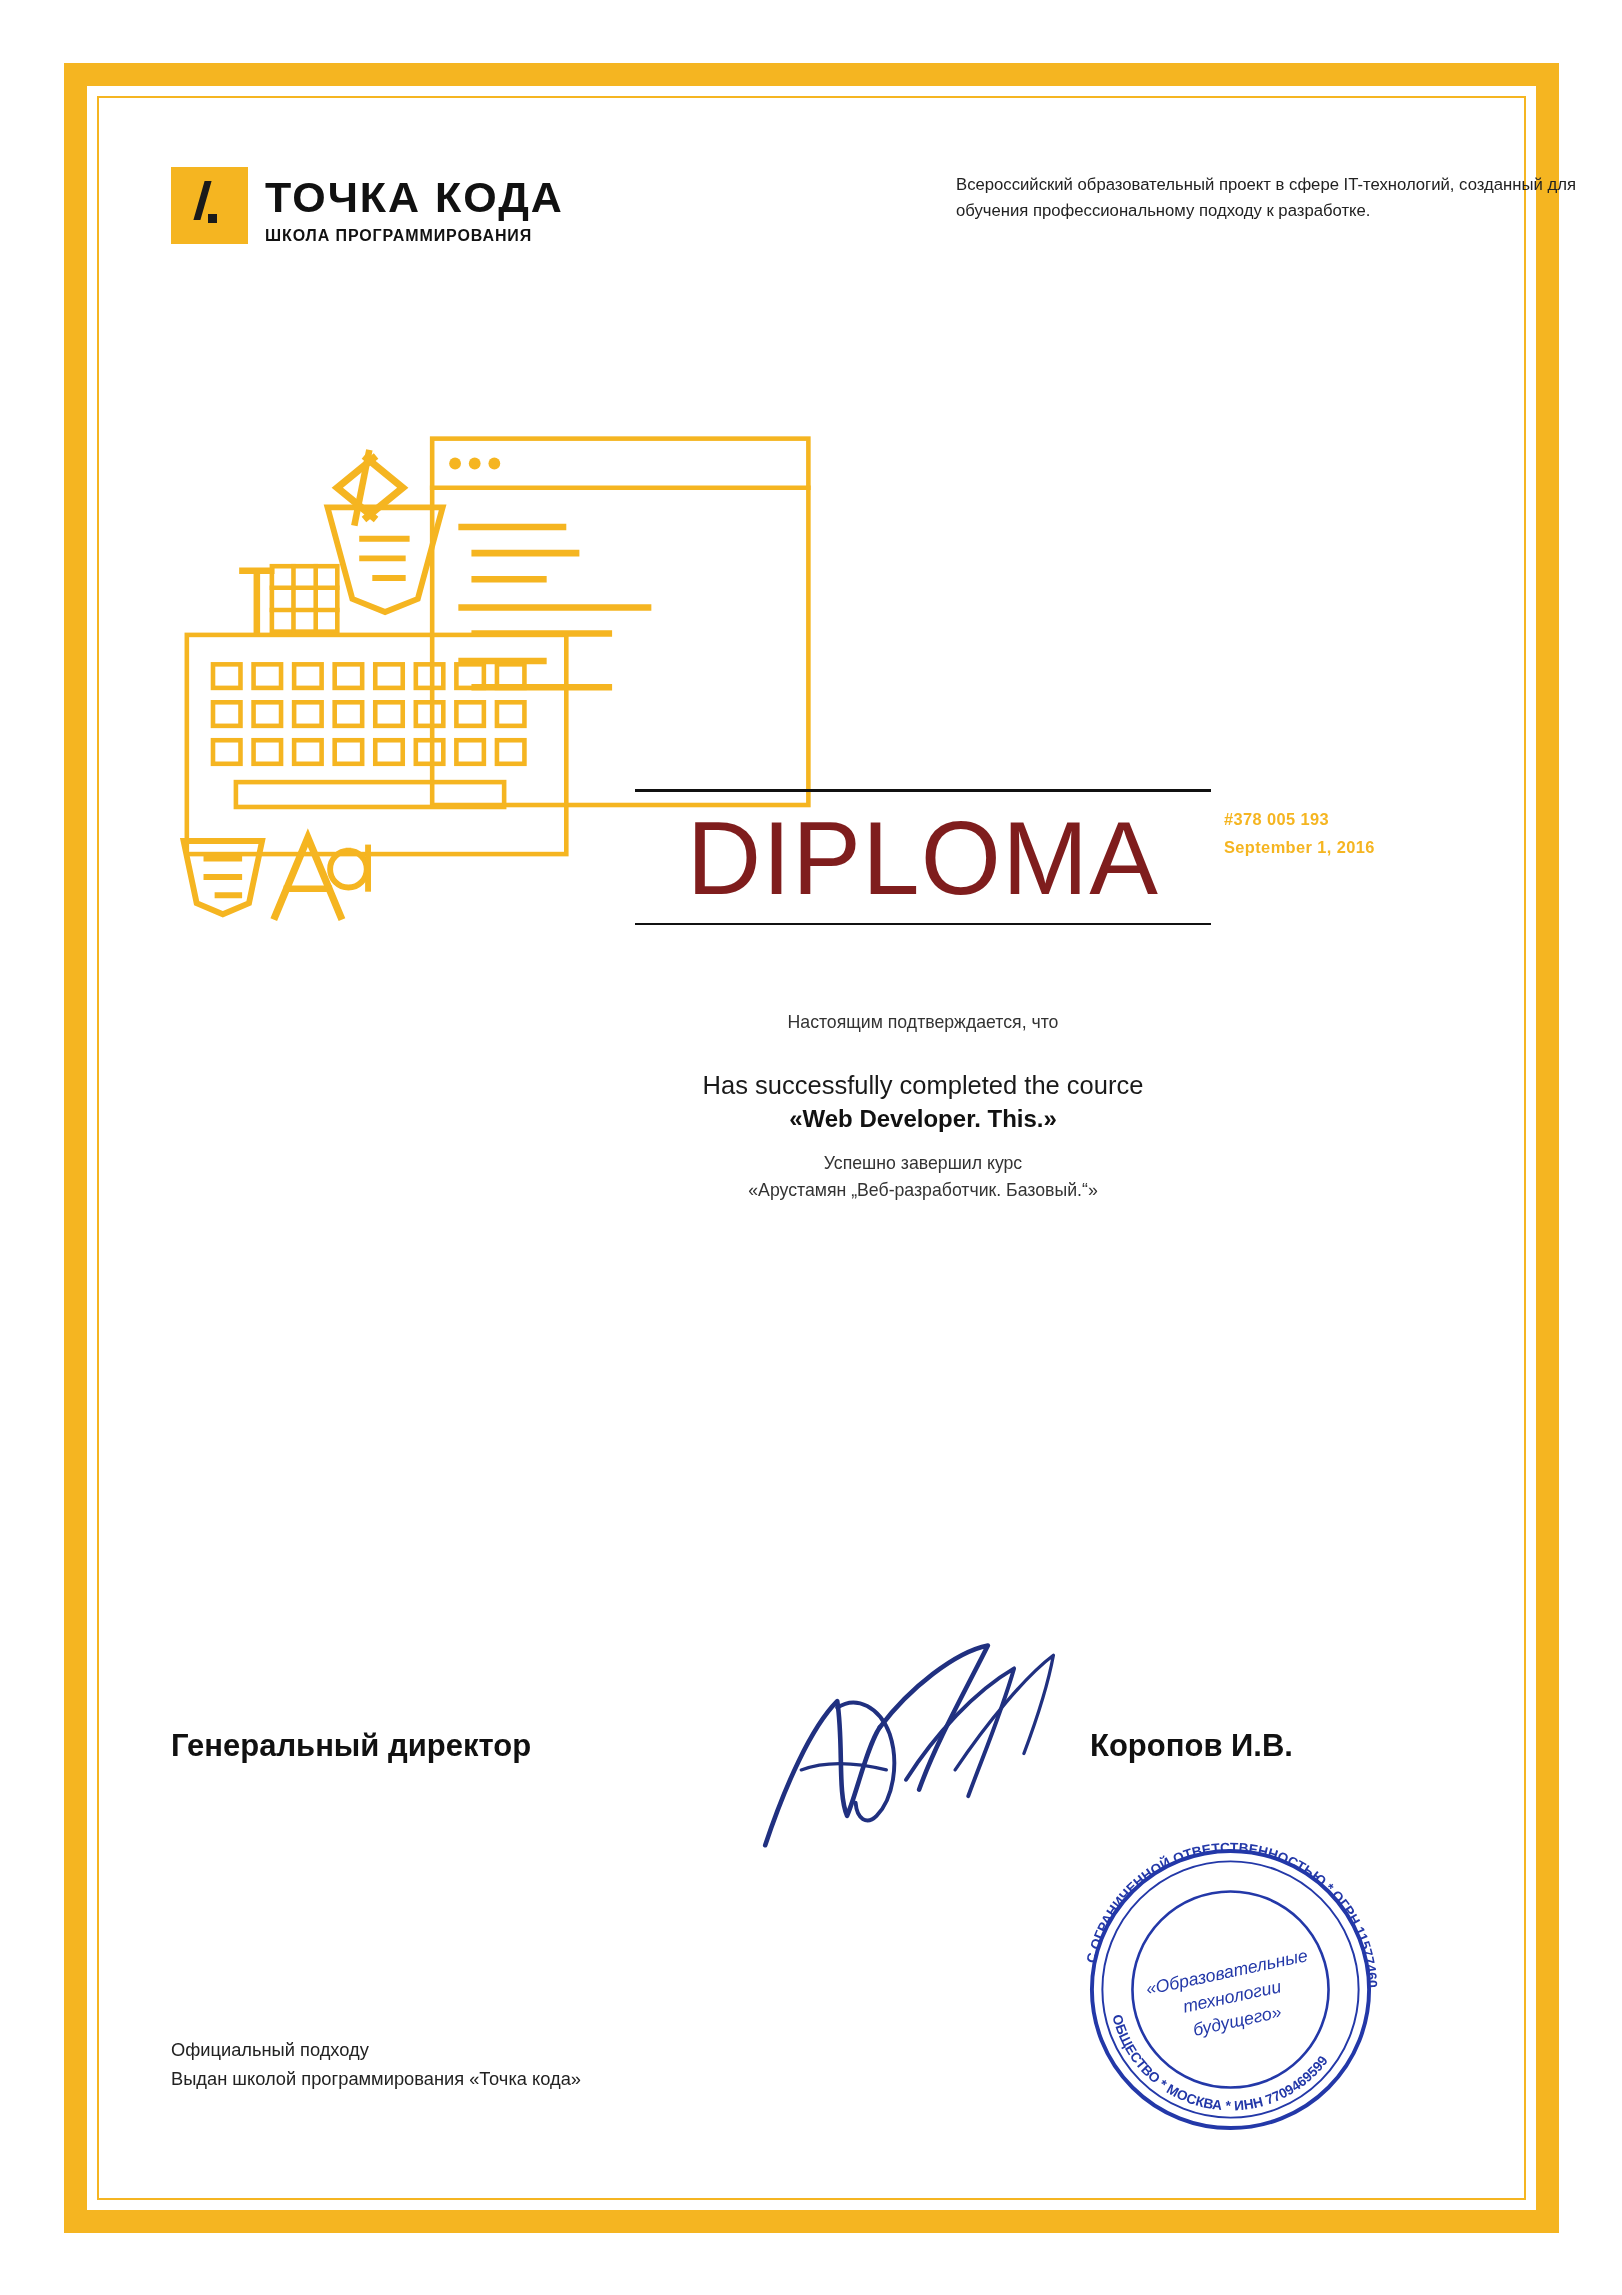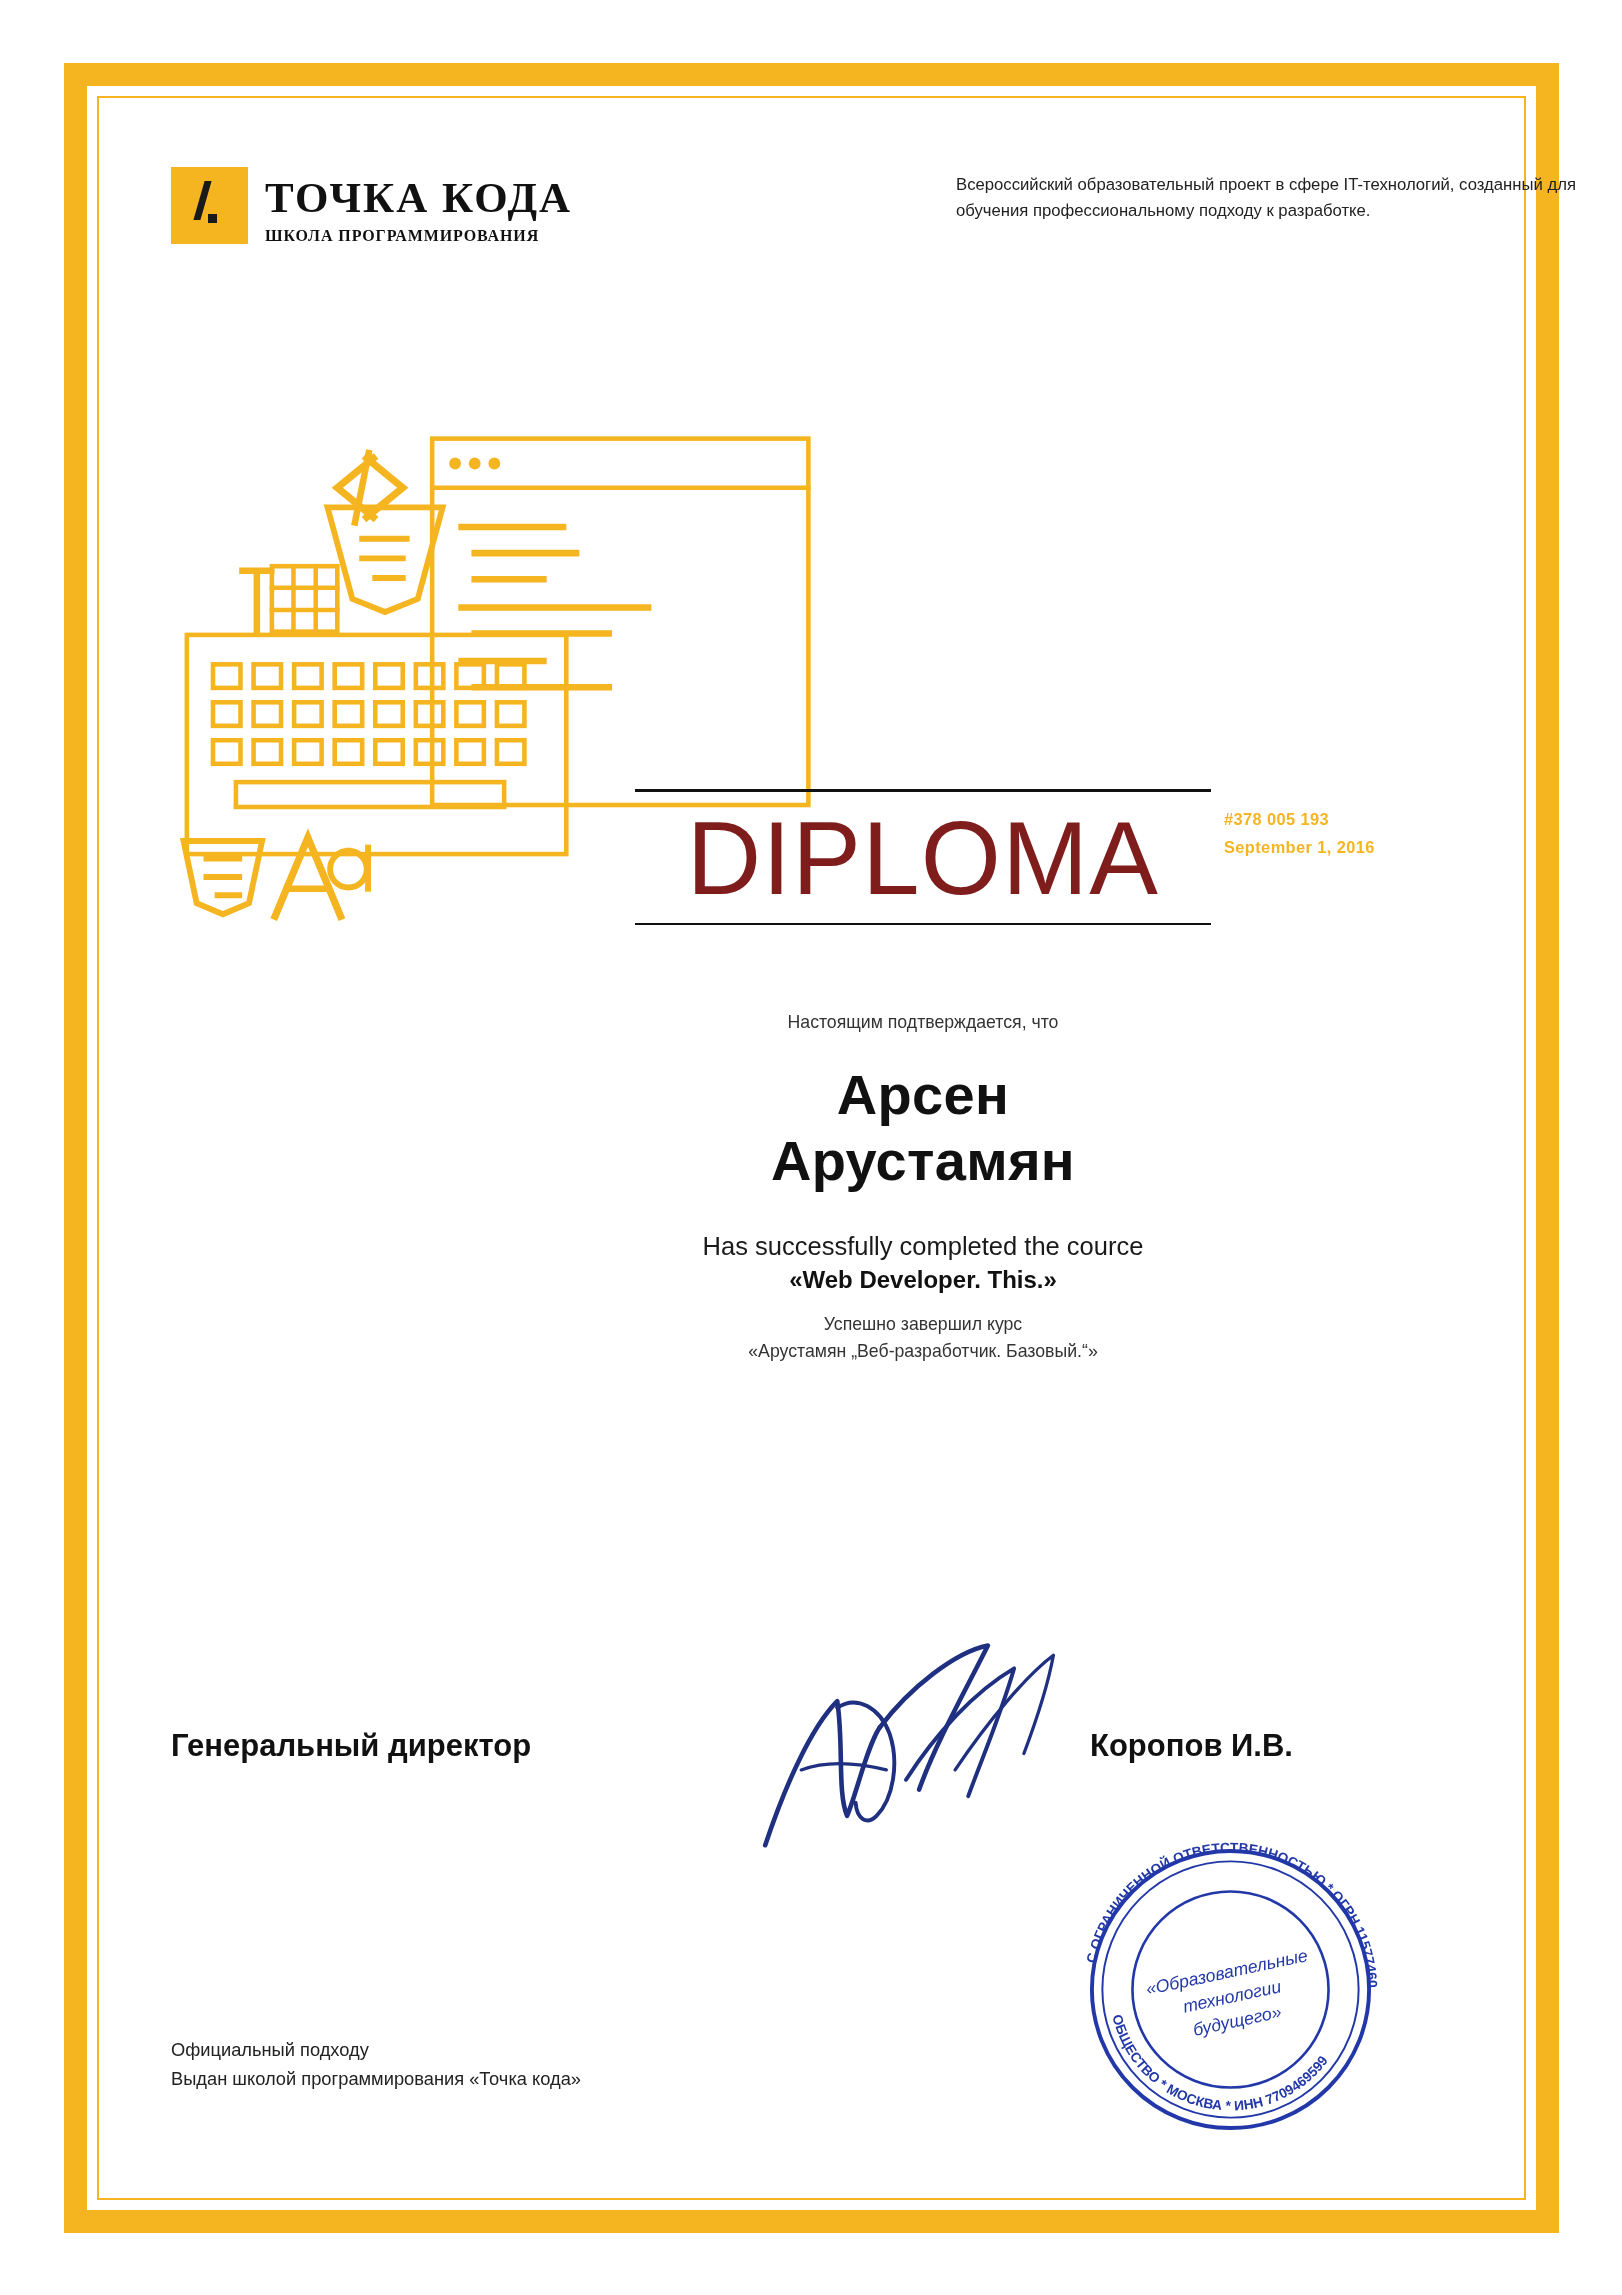--- a/index.html
+++ b/index.html
@@ -43,21 +43,20 @@
     top: 167px;
     width: 1283px;
     height: 111px;
   }
   .logo-block {
     position: absolute;
     left: 0;
     top: 0;
     display: flex;
     align-items: flex-start;
-    font-family: Liberation Serif, serif;
   }
   .logo-mark {
     width: 77px;
     height: 77px;
     background: #F5B521;
     position: relative;
     flex: 0 0 auto;
   }
   .logo-mark .slash {
     position: absolute;
@@ -336,24 +335,20 @@
   </div>
 
   <div class="meta">
     <div>#378 005 193</div>
     <div>September 1, 2016</div>
   </div>
 
   <div class="center-col">
     <div class="certify-ru">Настоящим подтверждается, что</div>
 
-    <div class="recipient">
-      <div>Арсен</div>
-      <div>Арустамян</div>
-    </div>
 
     <div class="course-en">Has successfully completed the cource</div>
     <div class="course-en-name">«Web Developer. This.»</div>
     <div class="course-ru">
       <div>Успешно завершил курс</div>
       <div>«Арустамян „Веб-разработчик. Базовый.“»</div>
     </div>
   </div>
 
   <div class="sign-title">Генеральный директор</div>

